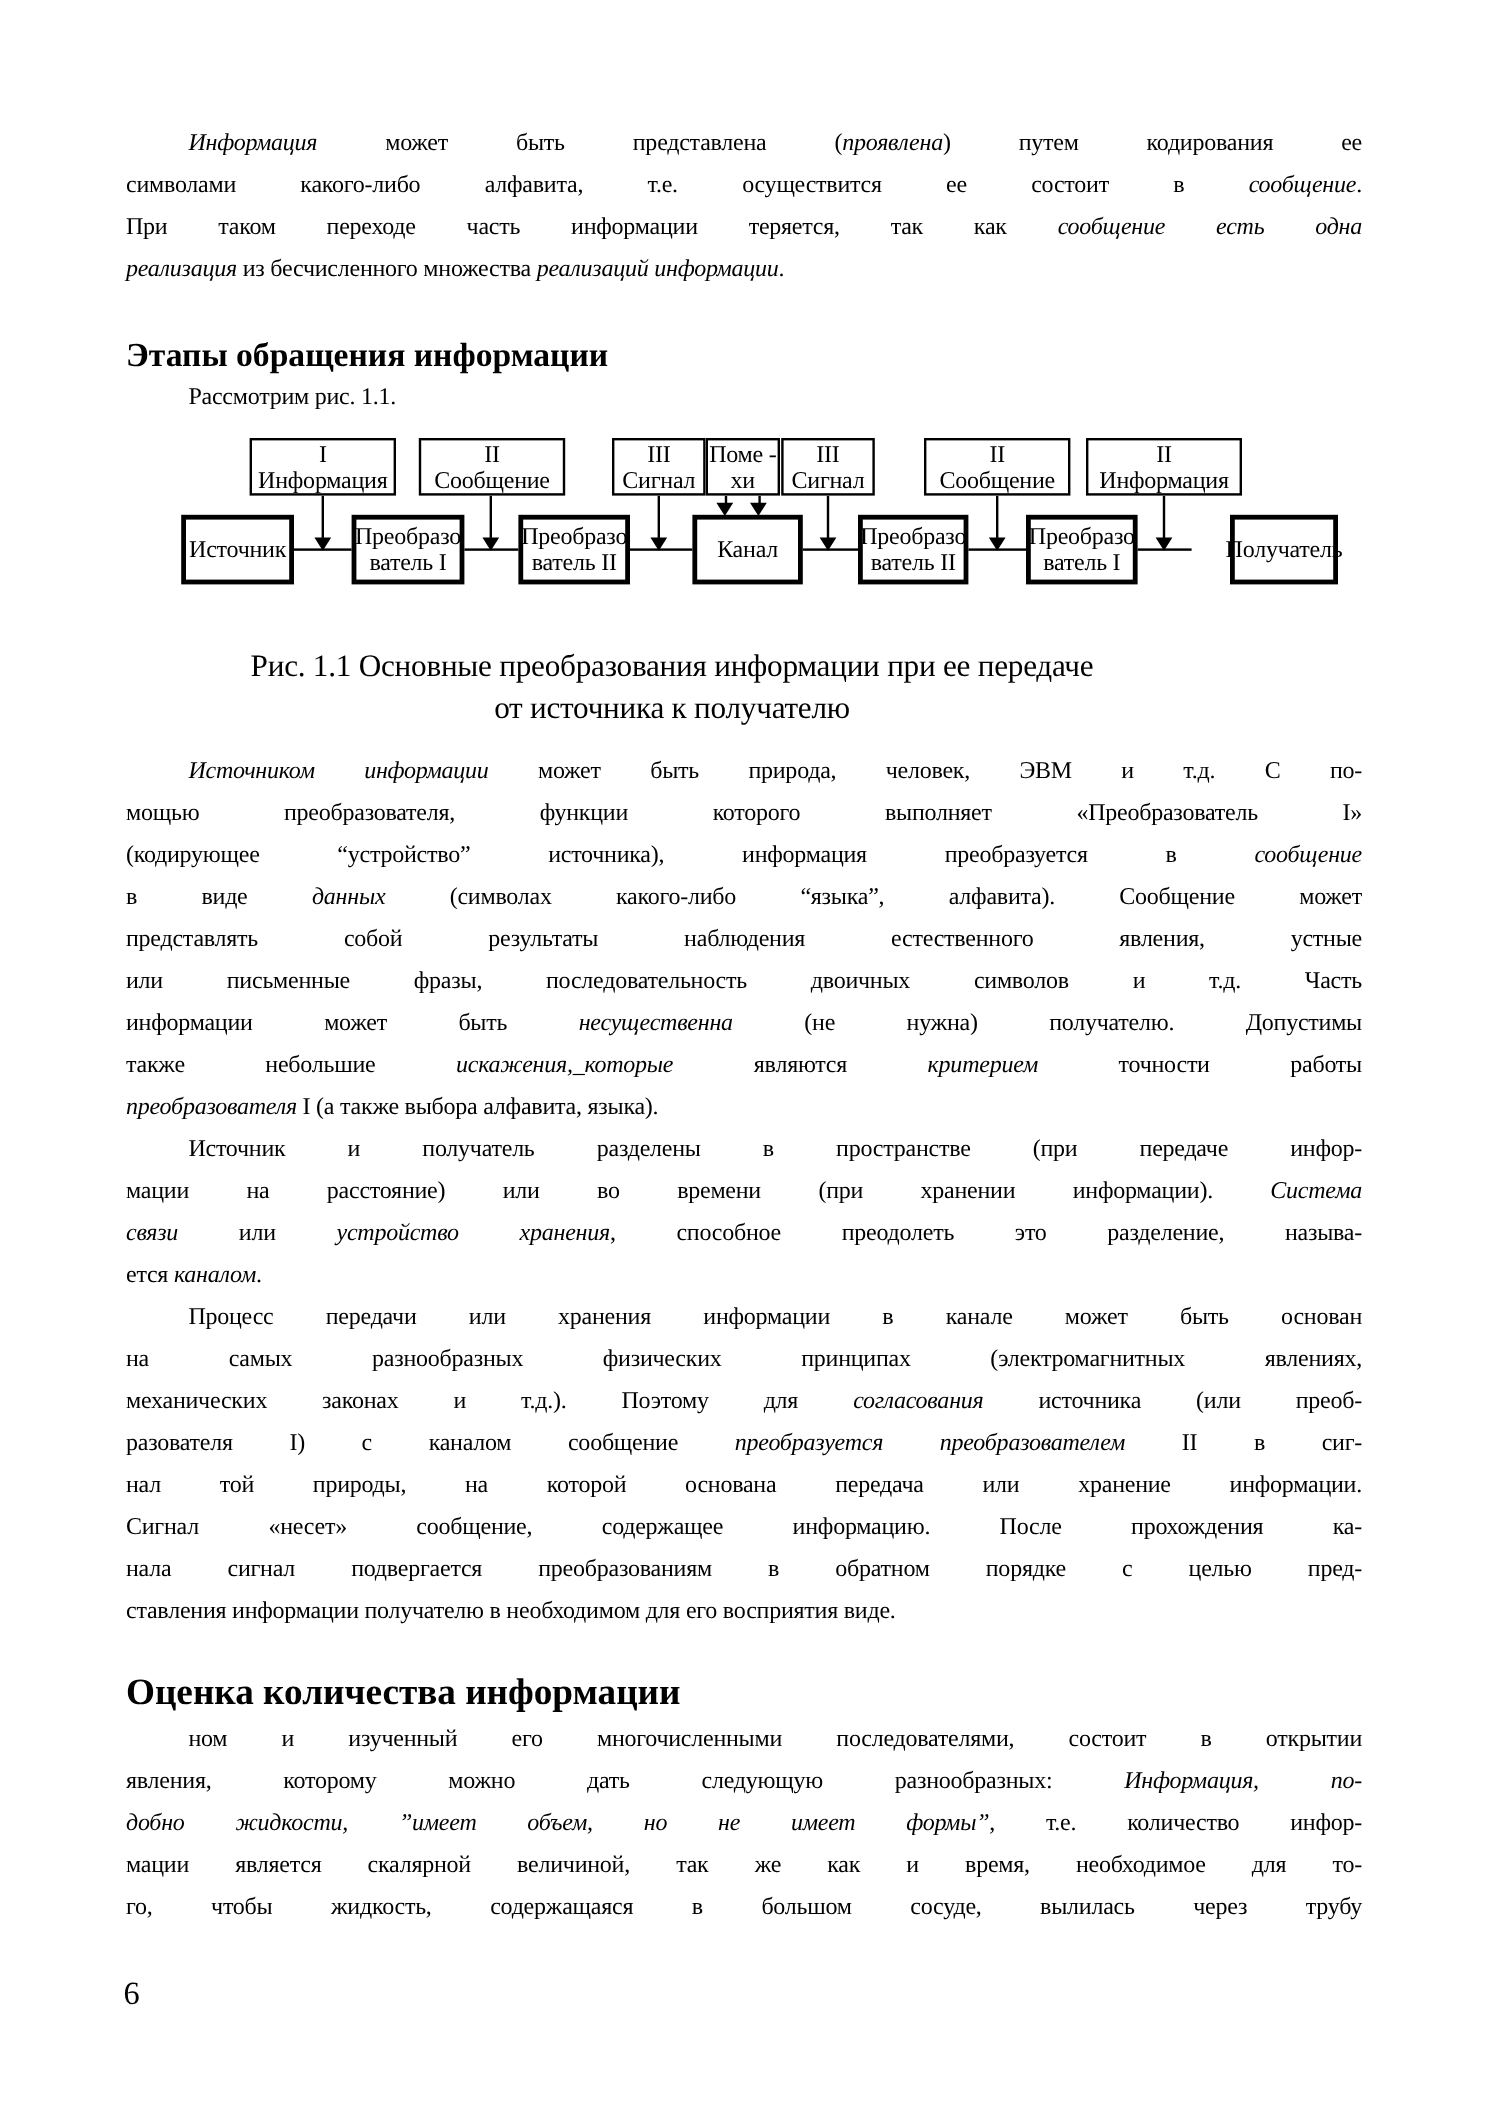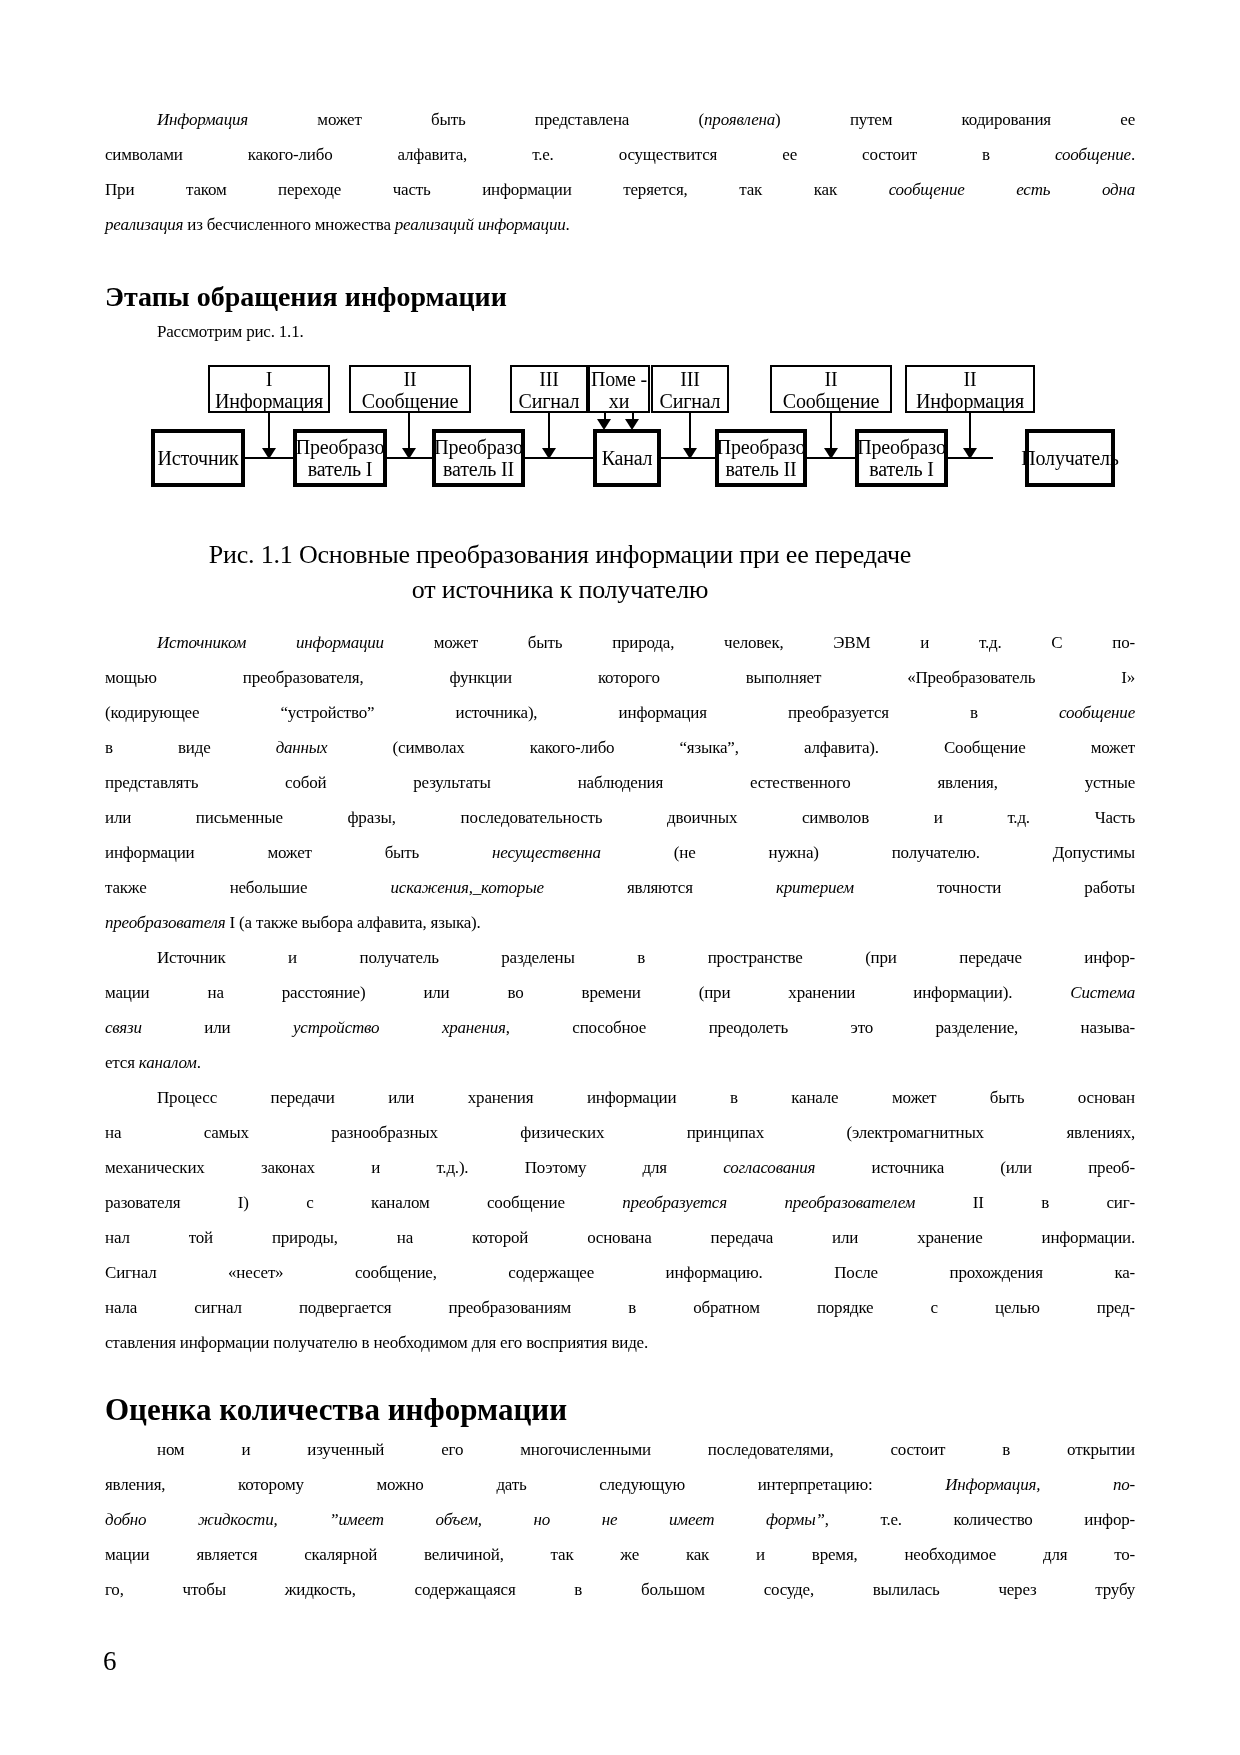--- a/index.html
+++ b/index.html
@@ -1,36 +1,36 @@
 <!DOCTYPE html>
 <html lang="ru"><head>
 <meta charset="utf-8">
 <style>
   html,body{margin:0;padding:0;background:#e8e8e8;}
   .page{position:relative;width:1240px;height:1755px;background:#ffffff;color:#000;
         font-family:"Liberation Serif","DejaVu Serif",serif;overflow:hidden;}
   .col{position:absolute;left:105px;top:102px;width:1030px;}
-  .para{font-size:17px;line-height:35px;letter-spacing:-0.2px;}
+  .para{font-size:20px;line-height:35px;letter-spacing:-0.2px;}
   .para .ln{text-align:justify;text-align-last:justify;}
   .para .ln.last{text-align-last:left;}
   .para .ln:first-child{text-indent:52px;}
   i{font-style:italic;}
   .h1{font-size:28px;line-height:34px;font-weight:bold;margin:38px 0 0 0;}
   .h2{font-size:31px;line-height:40px;font-weight:bold;margin:30px 0 2px 0;}
   .p3{margin-top:18px;}
   
   .fig{position:relative;margin:14px 0 0 40px;width:1000px;height:128px;}
   .hline{position:absolute;left:100px;top:94px;width:748px;height:2px;background:#000;z-index:0;}
   .box{position:absolute;box-sizing:border-box;background:#fff;text-align:center;
        font-size:20px;line-height:22px;z-index:1;letter-spacing:-0.2px;}
   .t{top:2px;height:48px;border:2px solid #000;padding-top:1px;}
   .b{top:66px;height:58px;border:4px solid #000;display:flex;flex-direction:column;justify-content:center;align-items:center;}
   .t1{left:63px;width:122px}.t2{left:204px;width:122px}.t3{left:365px;width:78px}
   .t4{left:443px;width:62px}.t5{left:506px;width:78px}.t6{left:625px;width:122px}.t7{left:760px;width:130px}
-  .b1{left:6px;width:94px}.b2{left:148px;width:94px}.b3{left:287px;width:93px}.b4{left:448px;width:68px}
+  .b1{left:6px;width:94px}.b2{left:148px;width:94px}.b3{left:287px;width:93px}.b4{left:432px;width:92px}
   .b5{left:570px;width:92px}.b6{left:710px;width:93px}.b7{left:880px;width:90px}
   .vl{position:absolute;width:2px;background:#000;top:50px;height:36px;z-index:0;}
   .ar{position:absolute;width:0;height:0;border-left:7px solid transparent;border-right:7px solid transparent;
       border-top:11px solid #000;top:85px;z-index:2;}
   .v1{left:123px}.v2{left:263px}.v3{left:403px}.v4{left:544px}.v5{left:685px}.v6{left:824px}
   .a1{left:117px}.a2{left:257px}.a3{left:397px}.a4{left:538px}.a5{left:679px}.a6{left:818px}
   .vn{top:50px;height:8px;}
   .an{top:56px;}
   .vn1{left:459px}.vn2{left:487px}.an1{left:452px}.an2{left:480px}
   
@@ -166,21 +166,21 @@
         <div class="ln"><span>нал той природы, на которой основана передача или хранение информации.</span></div>
         <div class="ln"><span>Сигнал «несет» сообщение, содержащее информацию. После прохождения ка-</span></div>
         <div class="ln"><span>нала сигнал подвергается преобразованиям в обратном порядке с целью пред-</span></div>
         <div class="ln last"><span>ставления информации получателю в необходимом для его восприятия виде.</span></div>
       </div>
 
     <div class="h2">Оценка количества информации</div>
 
     <div class="para">
         <div class="ln"><span>ном и изученный его многочисленными последователями, состоит в открытии</span></div>
-        <div class="ln"><span>явления, которому можно дать следующую интерпретацию: </span><i>Информация, по-</i></div>
+        <div class="ln"><span>явления, которому можно дать следующую разнообразных: </span><i>Информация, по-</i></div>
         <div class="ln"><i>добно жидкости, ”имеет объем, но не имеет формы”</i><span>, т.е. количество инфор-</span></div>
         <div class="ln"><span>мации является скалярной величиной, так же как и время, необходимое для то-</span></div>
         <div class="ln"><span>го, чтобы жидкость, содержащаяся в большом сосуде, вылилась через трубу</span></div>
       </div>
   </div>
 
   <div class="pagenum">6</div>
 </div>
 
 </body></html>

